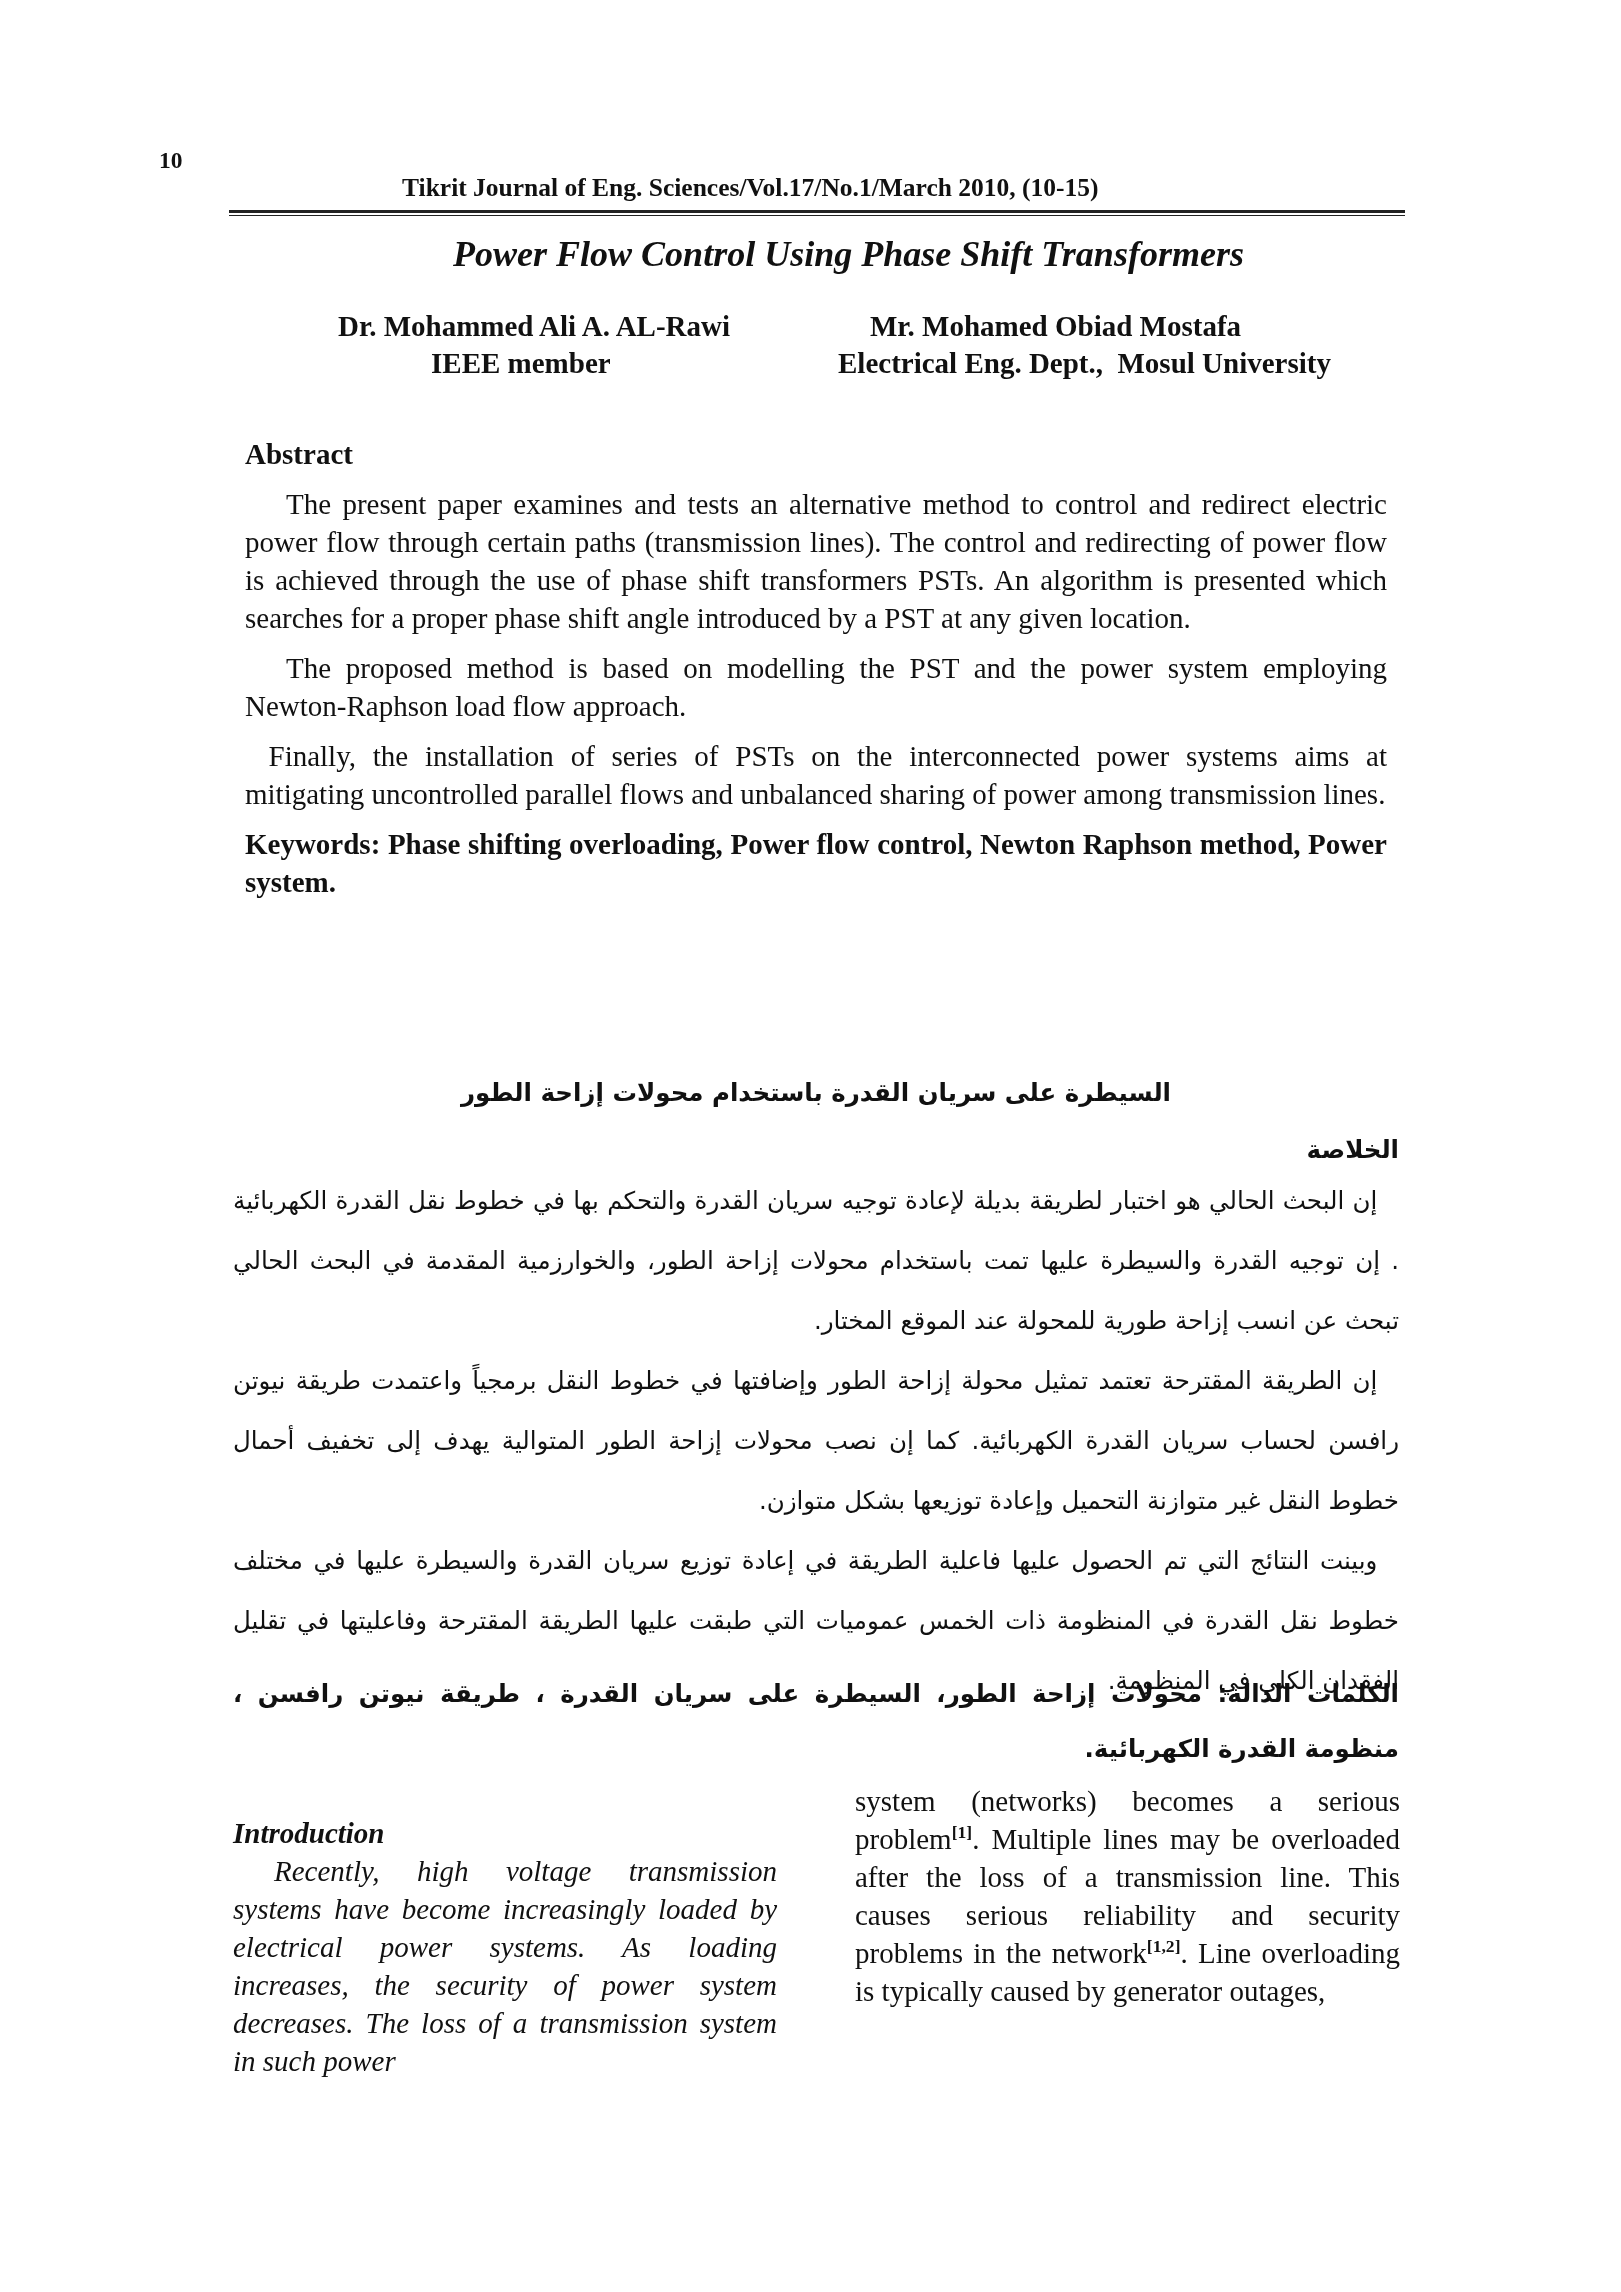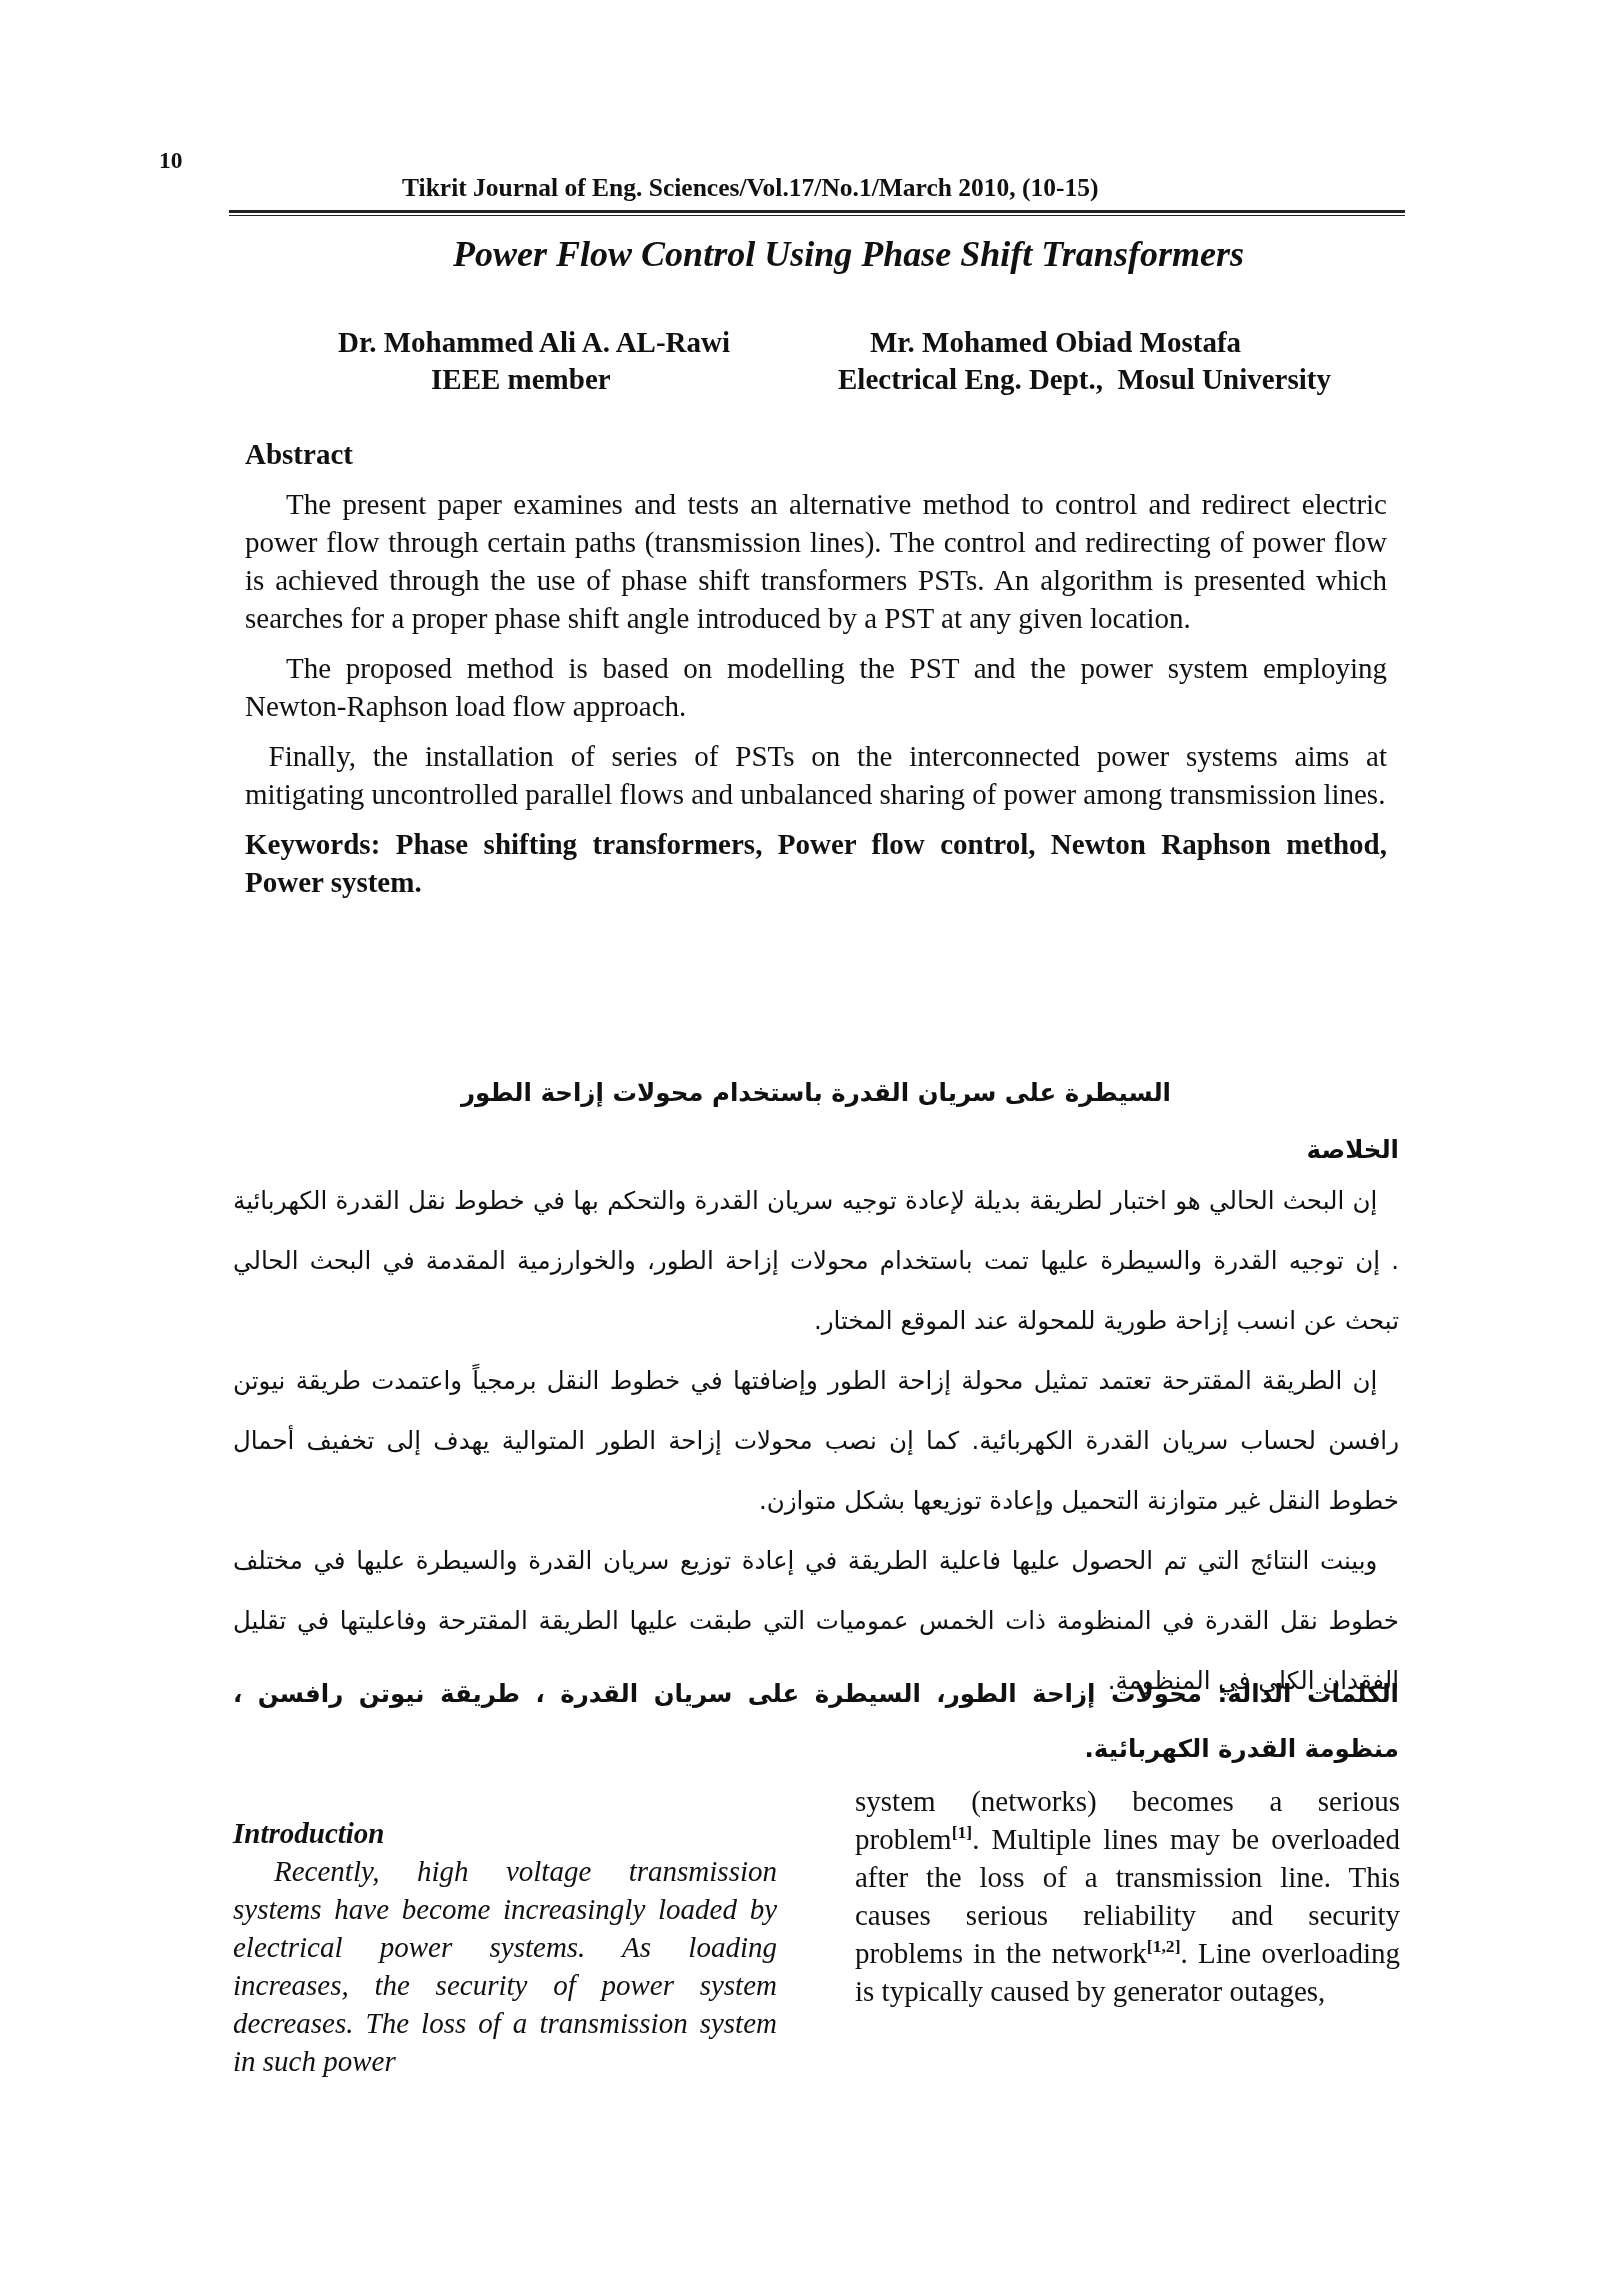--- a/index.html
+++ b/index.html
@@ -3,21 +3,21 @@
 <meta charset="utf-8">
 <style>
   html, body { margin: 0; padding: 0; background: #ffffff; }
   body { width: 1621px; height: 2293px; position: relative; overflow: hidden;
          font-family: "Liberation Serif", "DejaVu Serif", serif; color: #111; }
   .abs { position: absolute; }
   .page-num { left: 159px; top: 147px; font-size: 23.5px; font-weight: bold; }
   .journal { left: 402px; top: 173px; font-size: 25.5px; font-weight: bold; white-space: nowrap; }
   .rule { left: 229px; width: 1176px; top: 210px; border-top: 3.9px solid #222; border-bottom: 1px solid #222; height: 2px; }
   .title { left: 0; width: 1621px; top: 233px; text-align: center; font-size: 36px; font-weight: bold; font-style: italic; padding-left: 76px; box-sizing: border-box; }
-  .author { font-size: 29px; font-weight: bold; white-space: nowrap; margin-top: 16px; }
+  .author { font-size: 29px; font-weight: bold; white-space: nowrap; }
   .en { font-size: 29px; line-height: 38px; text-align: justify; }
   .en p { margin: 12px; }
   .indent { text-indent: 41px; }
   .h { font-weight: bold; }
   .ar { direction: rtl; text-align: justify; font-family: "DejaVu Sans", sans-serif; font-size: 24.5px; line-height: 60px; }
   .ar p { margin: 0; }
   .ar .indent { text-indent: 21.6px; }
   .ar-title { font-family: "DejaVu Sans", sans-serif; font-weight: bold; font-size: 24.5px; direction: rtl; text-align: center; }
   .ar-head { font-family: "DejaVu Sans", sans-serif; font-weight: bold; font-size: 24.5px; direction: rtl; }
   .ar-kw { font-family: "DejaVu Sans", sans-serif; font-weight: bold; font-size: 24.5px; direction: rtl; text-align: justify; line-height: 55px; }
@@ -37,21 +37,21 @@
 <div class="abs author" style="left:338px; top:310px;">Dr. Mohammed Ali A. AL-Rawi</div>
 <div class="abs author" style="left:431px; top:347px;">IEEE member</div>
 <div class="abs author" style="left:870px; top:310px;">Mr. Mohamed Obiad Mostafa</div>
 <div class="abs author" style="left:838px; top:347px; white-space:pre;">Electrical Eng. Dept.,  Mosul University</div>
 
 <div class="abs en" style="left:233px; top:423px; width:1166px;">
   <p class="h">Abstract</p>
   <p class="indent">The present paper examines and tests an alternative method to control and redirect electric power flow through certain paths (transmission lines). The control and redirecting of power flow is achieved through the use of phase shift transformers PSTs. An algorithm is presented which searches for a proper phase shift angle introduced by a PST at any given location.</p>
   <p class="indent">The proposed method is based on modelling the PST and the power system employing Newton-Raphson load flow approach.</p>
   <p style="text-indent:23.5px;">Finally, the installation of series of PSTs on the interconnected power systems aims at mitigating uncontrolled parallel flows and unbalanced sharing of power among transmission lines.</p>
-  <p class="h">Keywords: Phase shifting transformers, Power flow control, Newton Raphson method, Power system.</p>
+  <p class="h">Keywords: Phase shifting overloading, Power flow control, Newton Raphson method, Power system.</p>
 </div>
 
 <div class="abs ar-title" style="left:233px; top:1078px; width:1166px;">السيطرة على سريان القدرة باستخدام محولات إزاحة الطور</div>
 <div class="abs ar-head" style="left:233px; top:1135px; width:1166px;">الخلاصة</div>
 
 <div class="abs ar" style="left:233px; top:1171px; width:1166px;">
   <p class="indent">إن البحث الحالي هو اختبار لطريقة بديلة لإعادة توجيه سريان القدرة والتحكم بها في خطوط نقل القدرة الكهربائية . إن توجيه القدرة والسيطرة عليها تمت باستخدام محولات إزاحة الطور، والخوارزمية المقدمة في البحث الحالي تبحث عن انسب إزاحة طورية للمحولة عند الموقع المختار.</p>
   <p class="indent">إن الطريقة المقترحة تعتمد تمثيل محولة إزاحة الطور وإضافتها  في خطوط النقل برمجياً واعتمدت طريقة نيوتن رافسن لحساب سريان القدرة الكهربائية. كما إن نصب محولات إزاحة الطور المتوالية يهدف إلى تخفيف أحمال خطوط النقل غير متوازنة التحميل وإعادة توزيعها بشكل متوازن.</p>
   <p class="indent">وبينت النتائج التي تم الحصول عليها فاعلية الطريقة في إعادة توزيع سريان القدرة والسيطرة عليها في مختلف خطوط نقل القدرة في المنظومة ذات الخمس عموميات التي طبقت عليها الطريقة المقترحة وفاعليتها في تقليل الفقدان الكلي في المنظومة.</p>
 </div>

